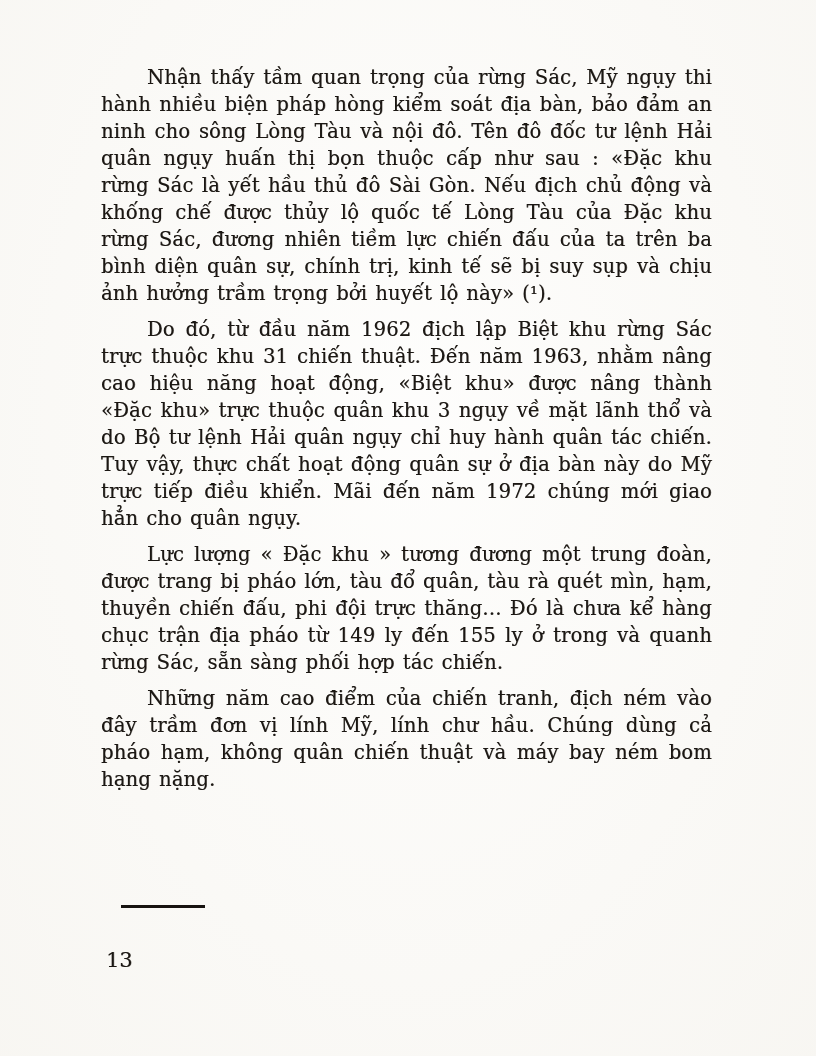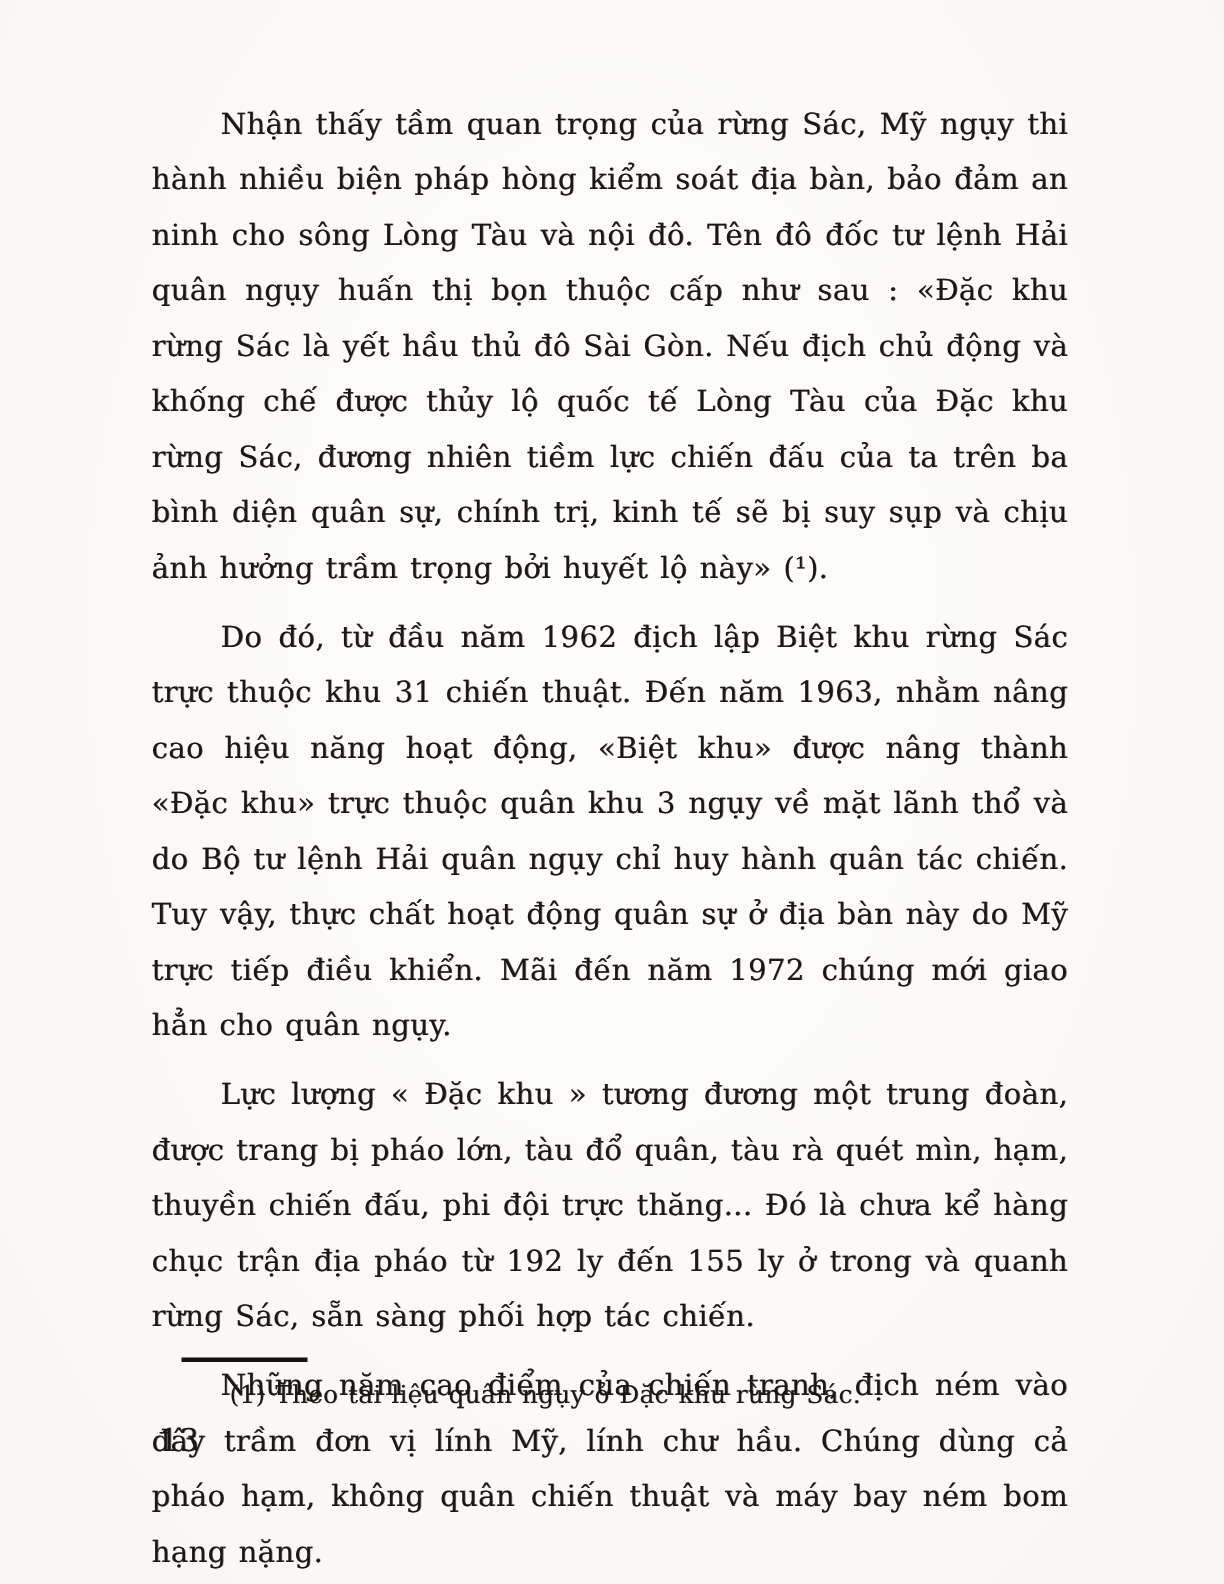--- a/index.html
+++ b/index.html
@@ -25,21 +25,21 @@
   }
   .textblock {
     position: absolute;
     left: 101px;
     top: 64px;
     width: 611px;
   }
   .para {
     margin: 0 0 9px 0;
     font-size: 19.5px;
-    line-height: 37px;
+    line-height: 27px;
     text-align: justify;
     text-indent: 46px;
     letter-spacing: 0.2px;
     word-spacing: 1.5px;
     
     text-shadow: 0.45px 0.25px 0 rgba(25,20,14,0.55);
   }
   .footnote-rule {
     position: absolute;
     left: 121px;
@@ -70,23 +70,22 @@
   }
 </style>
 </head>
 <body>
 
 <div class="scan-page">
 
   <div class="textblock">
     <p class="para">Nhận thấy tầm quan trọng của rừng Sác, Mỹ ngụy thi hành nhiều biện pháp hòng kiểm soát địa bàn, bảo đảm an ninh cho sông Lòng Tàu và nội đô. Tên đô đốc tư lệnh Hải quân ngụy huấn thị bọn thuộc cấp như sau : «Đặc khu rừng Sác là yết hầu thủ đô Sài Gòn. Nếu địch chủ động và khống chế được thủy lộ quốc tế Lòng Tàu của Đặc khu rừng Sác, đương nhiên tiềm lực chiến đấu của ta trên ba bình diện quân sự, chính trị, kinh tế sẽ bị suy sụp và chịu ảnh hưởng trầm trọng bởi huyết lộ này» (¹).</p>
     <p class="para">Do đó, từ đầu năm 1962 địch lập Biệt khu rừng Sác trực thuộc khu 31 chiến thuật. Đến năm 1963, nhằm nâng cao hiệu năng hoạt động, «Biệt khu» được nâng thành «Đặc khu» trực thuộc quân khu 3 ngụy về mặt lãnh thổ và do Bộ tư lệnh Hải quân ngụy chỉ huy hành quân tác chiến. Tuy vậy, thực chất hoạt động quân sự ở địa bàn này do Mỹ trực tiếp điều khiển. Mãi đến năm 1972 chúng mới giao hẳn cho quân ngụy.</p>
-    <p class="para">Lực lượng « Đặc khu » tương đương một trung đoàn, được trang bị pháo lớn, tàu đổ quân, tàu rà quét mìn, hạm, thuyền chiến đấu, phi đội trực thăng... Đó là chưa kể hàng chục trận địa pháo từ 192 ly đến 155 ly ở trong và quanh rừng Sác, sẵn sàng phối hợp tác chiến.</p>
+    <p class="para">Lực lượng « Đặc khu » tương đương một trung đoàn, được trang bị pháo lớn, tàu đổ quân, tàu rà quét mìn, hạm, thuyền chiến đấu, phi đội trực thăng... Đó là chưa kể hàng chục trận địa pháo từ 149 ly đến 155 ly ở trong và quanh rừng Sác, sẵn sàng phối hợp tác chiến.</p>
     <p class="para">Những năm cao điểm của chiến tranh, địch ném vào đây trầm đơn vị lính Mỹ, lính chư hầu. Chúng dùng cả pháo hạm, không quân chiến thuật và máy bay ném bom hạng nặng.</p>
   </div>
 
   <div class="footnote-rule"></div>
 
-  <div class="footnote">(1) Theo tài liệu quân ngụy ở Đặc khu rừng Sác.</div>
 
   <div class="page-number">13</div>
 
 </div>
 
 </body></html>

